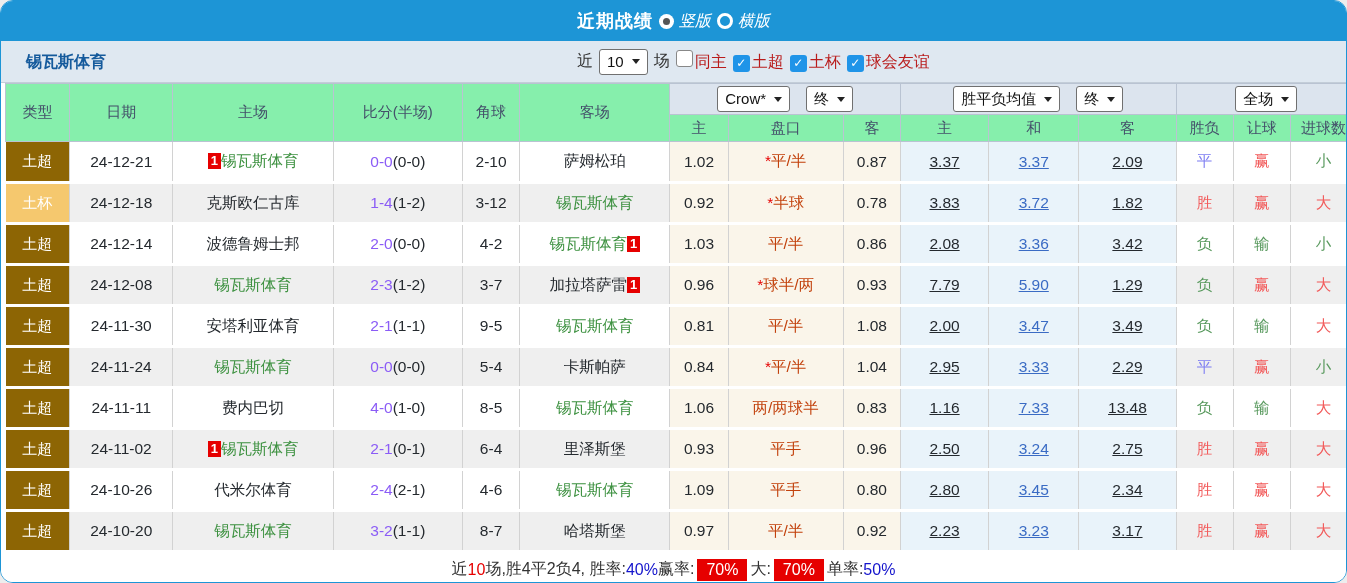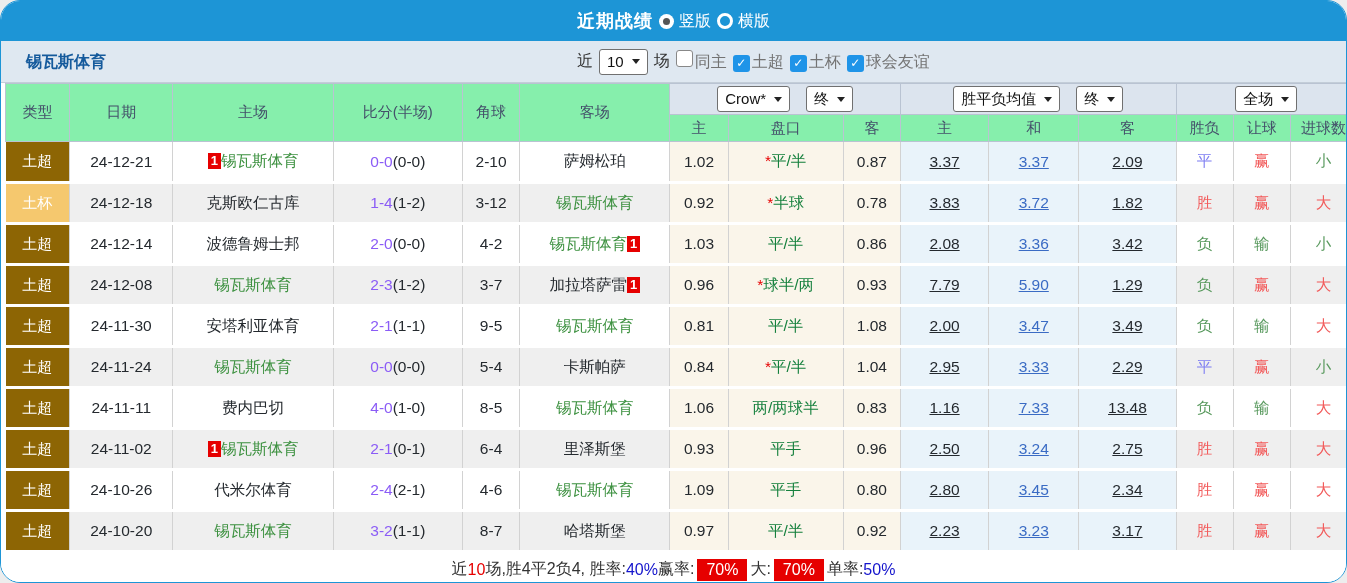--- a/index.html
+++ b/index.html
@@ -1,36 +1,36 @@
 <!DOCTYPE html>
 <html><head>
 <meta charset="utf-8">
 <style>
   * { box-sizing: border-box; margin: 0; padding: 0; }
   html,body { width: 1347px; height: 583px; background:#ededed; font-family:"Liberation Sans","DejaVu Sans",sans-serif; }
-  .page { width:1347px; height:583px; border:1px solid #1d95d6; border-radius:20px; overflow:hidden; background:#fff; position:relative; }
+  .page { width:1347px; height:583px; border:1px solid #1d95d6; border-radius:13px; overflow:hidden; background:#fff; position:relative; }
 
   
   .titlebar { height:40px; background:#1d95d6; display:flex; align-items:center; justify-content:center; color:#fff; }
   .title { font-size:18px; font-weight:bold; letter-spacing:1px; }
-  .radio-item { display:inline-flex; align-items:center; gap:5px; margin-left:6px; cursor:pointer; font-size:16px; }
+  .radio-item { display:inline-flex; align-items:center; gap:5px; margin-left:6px; cursor:pointer; font-size:16px;font-style:italic; }
   .radio { width:15px; height:15px; border-radius:50%; background:#fff; display:inline-flex; align-items:center; justify-content:center; }
   .radio.selected::after { content:""; width:7px; height:7px; border-radius:50%; background:#555; }
   .radio.unselected { background:transparent; border:3px solid #fff; width:16px; height:16px; }
 
   
   .filterbar { height:42px; background:#dfe8f1; position:relative; border-bottom:1px solid #c3cdd8; }
   .team-name { position:absolute; left:25px; top:50%; transform:translateY(-50%); font-size:16px; font-weight:bold; color:#155a9c; }
   .filters { position:absolute; left:576px; top:50%; transform:translateY(-50%); display:flex; align-items:center; font-size:16px; color:#333; }
   .filters .gap { width:6px; }
   .cb { width:17px; height:17px; border-radius:3px; display:inline-flex; align-items:center; justify-content:center; margin:0 2px 0 6px; cursor:pointer; }
   .cb.checked { background:#1f94e8; }
   .cb.checked::after { content:"✓"; color:#fff; font-size:12px; font-weight:bold; }
   .cb.unchecked { background:#fff; border:1px solid #888; }
-  .cb-label { color:#737373; }
+  .cb-label { color:#b91c1c; }
 
   
   .select { display:inline-flex; align-items:center; gap:8px; background:#fff; border:1px solid #707070; border-radius:3px; padding:2px 7px; font-size:15px; color:#111; cursor:pointer; line-height:20px; }
   .chev { width:0; height:0; border-left:4px solid transparent; border-right:4px solid transparent; border-top:5px solid #222; display:inline-block; }
 
   
   .table-wrap { margin-left:4px; }
   table { border-collapse:collapse; table-layout:fixed; width:1352px; }
   thead th { background:#86efac; border:1px solid #b9c3d2; font-weight:normal; color:#44506a; font-size:15px; }
   tr.h1 th { height:31px; }
@@ -43,21 +43,21 @@
   tbody td.crow { background:#faf5ea; }
   tbody td.mean { background:#e9f3fa;text-decoration:underline; }
   td.c-type { color:#fff; font-size:15px; }
   td.c-type.league { background:#8d6504; }
   td.c-type.cup { background:#f5c86e; }
   .t-focus { color:#3d9140; }
   .badge1 { display:inline-block; background:#e60000; color:#fff; font-size:13px; font-weight:bold; line-height:16px; padding:0 3px; vertical-align:1px; }
   .ft { color:#8b5cf6; }
   .ht { color:#24292e; }
   .star { color:#e60000; }
-  .hcp { color:#15803d; }
+  .hcp { color:#c2410c; }
   td.mean-draw { color:#3a6bc4; }
   .r-red { color:#f25c5c; }
   .r-green { color:#58995d; }
   .r-blue { color:#7f7ff2; }
 
   
   .summary { height:33px; background:#fff; display:flex; align-items:center; justify-content:center; font-size:16px; color:#333; }
   .summary .s-red { color:#e60000; }
   .summary .s-blue { color:#1414cc; }
   .summary .s-badge { background:#e60000; color:#fff; padding:2px 9px; margin:0 3px; }

